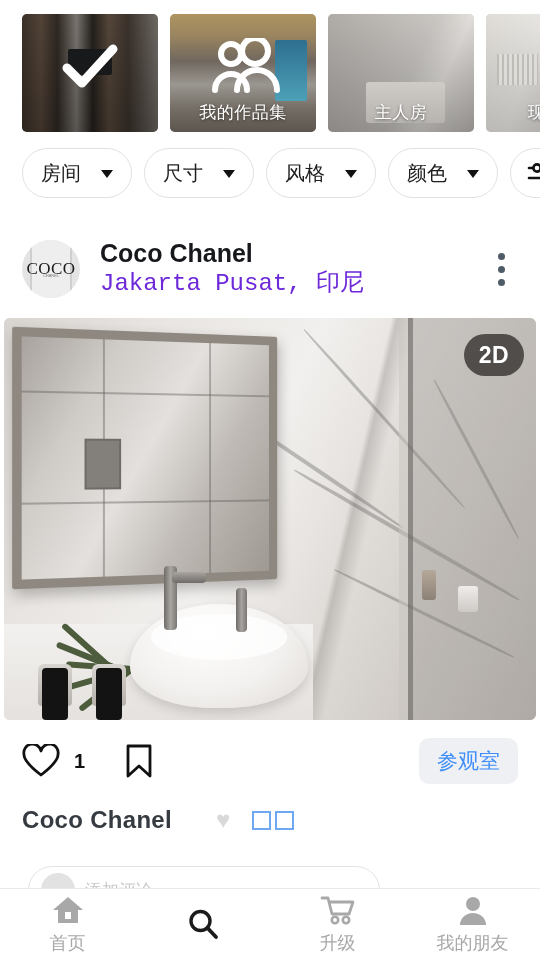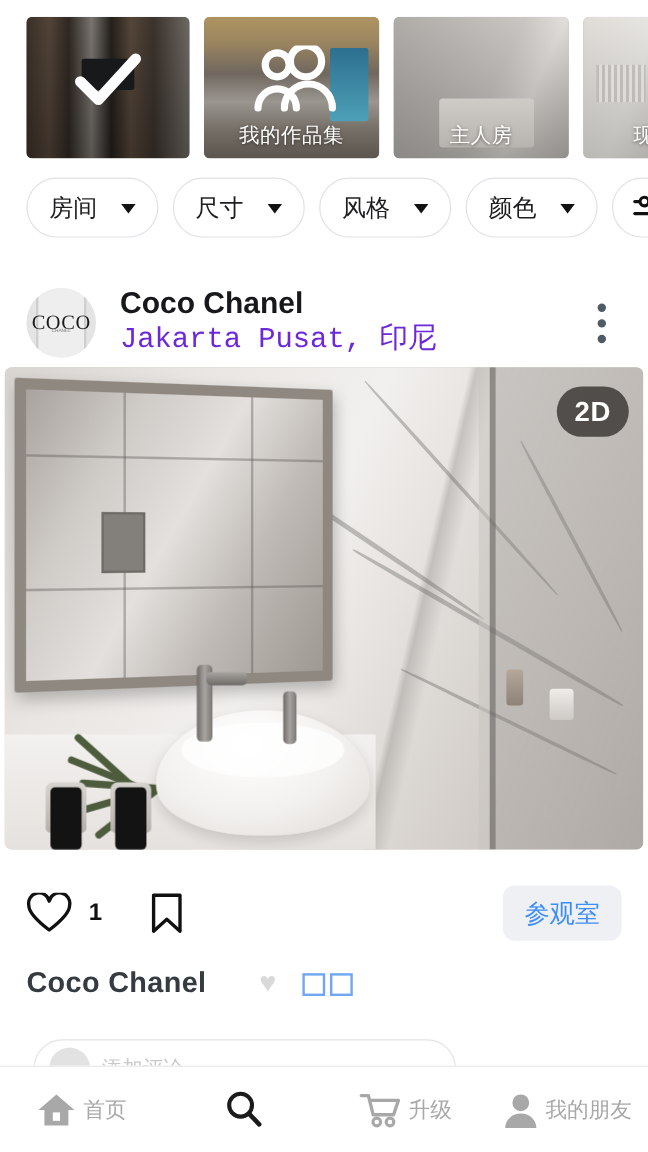--- a/index.html
+++ b/index.html
@@ -130,21 +130,21 @@
   .uloc  { font-size: 24px; color: #6d28d9; line-height: 1.3; margin-top: 1px; font-family: Liberation Mono, monospace; }
   .kebab {
     width: 34px; height: 46px; flex: 0 0 auto;
     display: flex; flex-direction: column; align-items: center;
     justify-content: center; gap: 6px;
   }
   .kebab i { width: 7px; height: 7px; border-radius: 50%; background: #4f5b66; display: block; }
 
   
   .hero {
-    position: absolute; top: 306px; left: 4px;
+    position: absolute; top: 318px; left: 4px;
     width: 532px; height: 402px;
     border-radius: 6px; overflow: hidden;
     background: #cfcac5;
   }
   .hero .marble {
     position: absolute; inset: 0;
     background:
       linear-gradient(103deg, rgba(255,255,255,0) 62%, rgba(120,116,112,.30) 63%, rgba(255,255,255,0) 66%),
       linear-gradient(115deg,#d9d5d1 0%,#e8e5e2 22%,#f2f0ee 45%,#dcd8d4 68%,#cdc8c3 84%,#bdb8b3 100%);
   }
@@ -284,21 +284,21 @@
   .commentbox .ctext { font-size: 17px; color: #c9c9c9; }
 
   
   .bottomnav {
     position: absolute; left: 0; bottom: 0;
     width: 540px; height: 72px;
     background: #fff; border-top: 1px solid #e9e9e9;
     display: flex;
   }
   .nav-item {
-    flex: 1 1 0; display: flex; flex-direction: row;
+    flex: 1 1 0; display: flex; flex-direction: column;
     align-items: center; justify-content: center; gap: 6px;
   }
   .nav-label { font-size: 18px; color: #a8a8a8; }
   .nav-item.active .nav-label { color: #1b1b1b; }
   .nav-ic { height: 30px; display: flex; align-items: flex-end; }
 </style>
 </head>
 <body>
 
 <div class="app">

